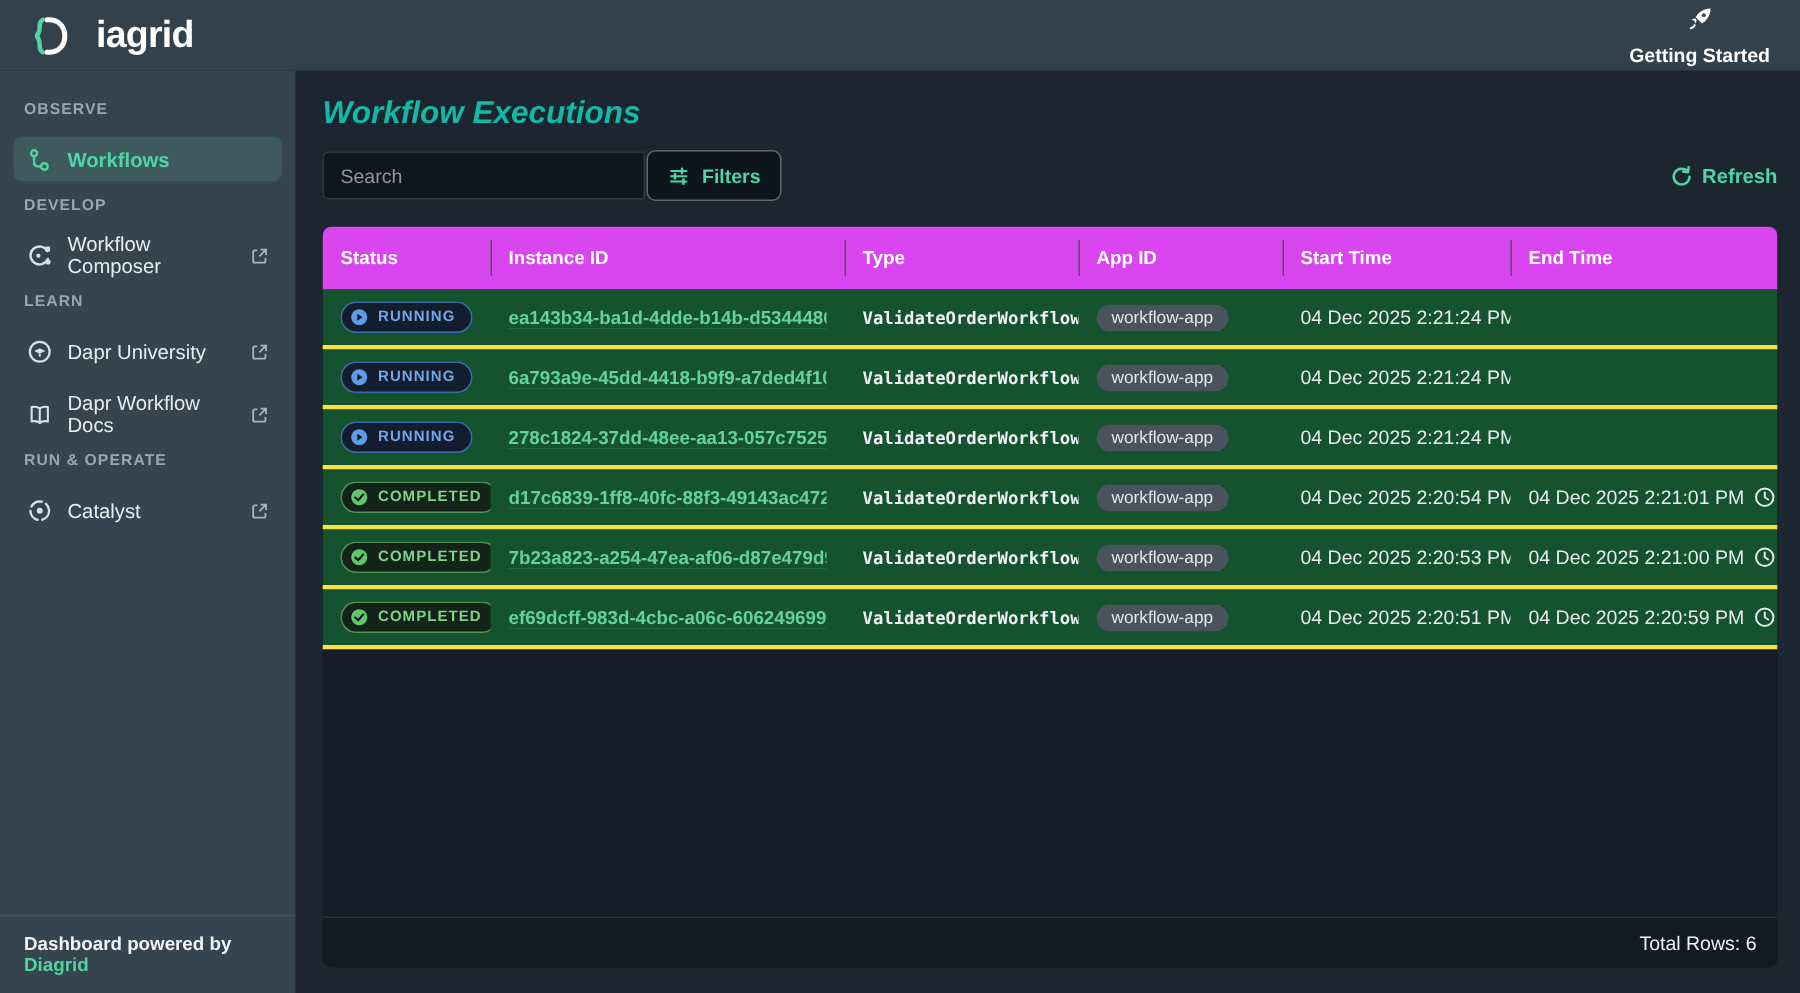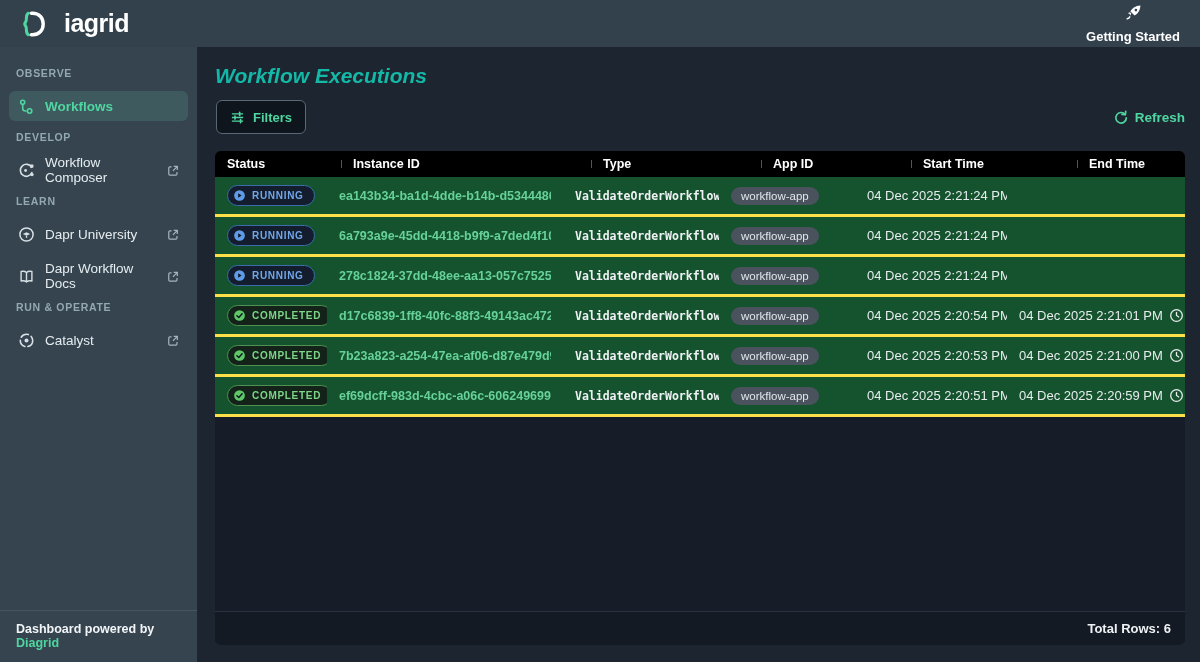--- a/index.html
+++ b/index.html
@@ -72,39 +72,39 @@
   }
 
   
   .card {
     margin:18px 15px 17px 18px; flex:1; background:#161d28;
     border-radius:6px; overflow:hidden; display:flex; flex-direction:column;
     --cols:112px 236px 156px 136px 152px 1fr;
   }
   .thead {
     display:grid; grid-template-columns:var(--cols);
-    background:#000000; height:26px; align-items:center; flex:0 0 auto;gap:14px;
+    background:#d946ef; height:42px; align-items:center; flex:0 0 auto;
   }
   .thead .th {
     position:relative; padding:0 12px; font-size:12.5px; font-weight:700; color:#fff;
     height:100%; display:flex; align-items:center;
   }
   .thead .th + .th::before {
     content:""; position:absolute; left:0; top:9px; bottom:9px; width:1px; background:#4a5862;
   }
   .trow {
     display:grid; grid-template-columns:var(--cols); height:40px; align-items:center;
     background:#14532d; border-bottom:3px solid #fde047; flex:0 0 auto;
   }
   .td { padding:0 12px; overflow:hidden; white-space:nowrap; display:flex; align-items:center; gap:6px; }
   .tfill { flex:1; background:#161d28; }
   .tfoot {
     flex:0 0 auto; height:34px; background:#141a24; border-top:1px solid #2a3340;
     display:flex; align-items:center; justify-content:flex-end; padding:0 14px;
-    font-size:13px; color:#eef1f4;font-weight:bold;
+    font-size:13px; color:#eef1f4;
   }
 
   .badge {
     display:inline-flex; align-items:center; gap:6px; height:21px; padding:0 10px 0 5px;
     border-radius:11px; font-size:10px; font-weight:700; letter-spacing:.7px;
   }
   .badge.running { color:#72a7ea; border:1px solid #3c6cae; background:#131d2d; }
   .badge.completed { color:#7ed487; border:1px solid #4f9150; background:#14231a; }
 
   .id-link {
@@ -232,20 +232,21 @@
   <div class="sidebar-footer">
     <span>Dashboard powered by</span>
     <a>Diagrid</a>
   </div>
 </nav>
 
 <main class="main">
   <h1 class="page-title">Workflow Executions</h1>
 
   <div class="toolbar">
+    <input class="search-input" type="text" placeholder="Search" style="">
     <button class="filters-btn">
       <span>
         <svg width="15" height="15" viewBox="0 0 16 16">
           <path d="M2 4.2 H14 M2 8 H14 M2 11.8 H14" stroke="currentColor" stroke-width="1.4"></path>
           <path d="M10.3 2.6 V5.8 M5.3 6.4 V9.6 M11.3 10.2 V13.4" stroke="currentColor" stroke-width="1.8" stroke-linecap="round"></path>
         </svg>
       </span>
       <span>Filters</span>
     </button>
     <div class="spacer"></div>

